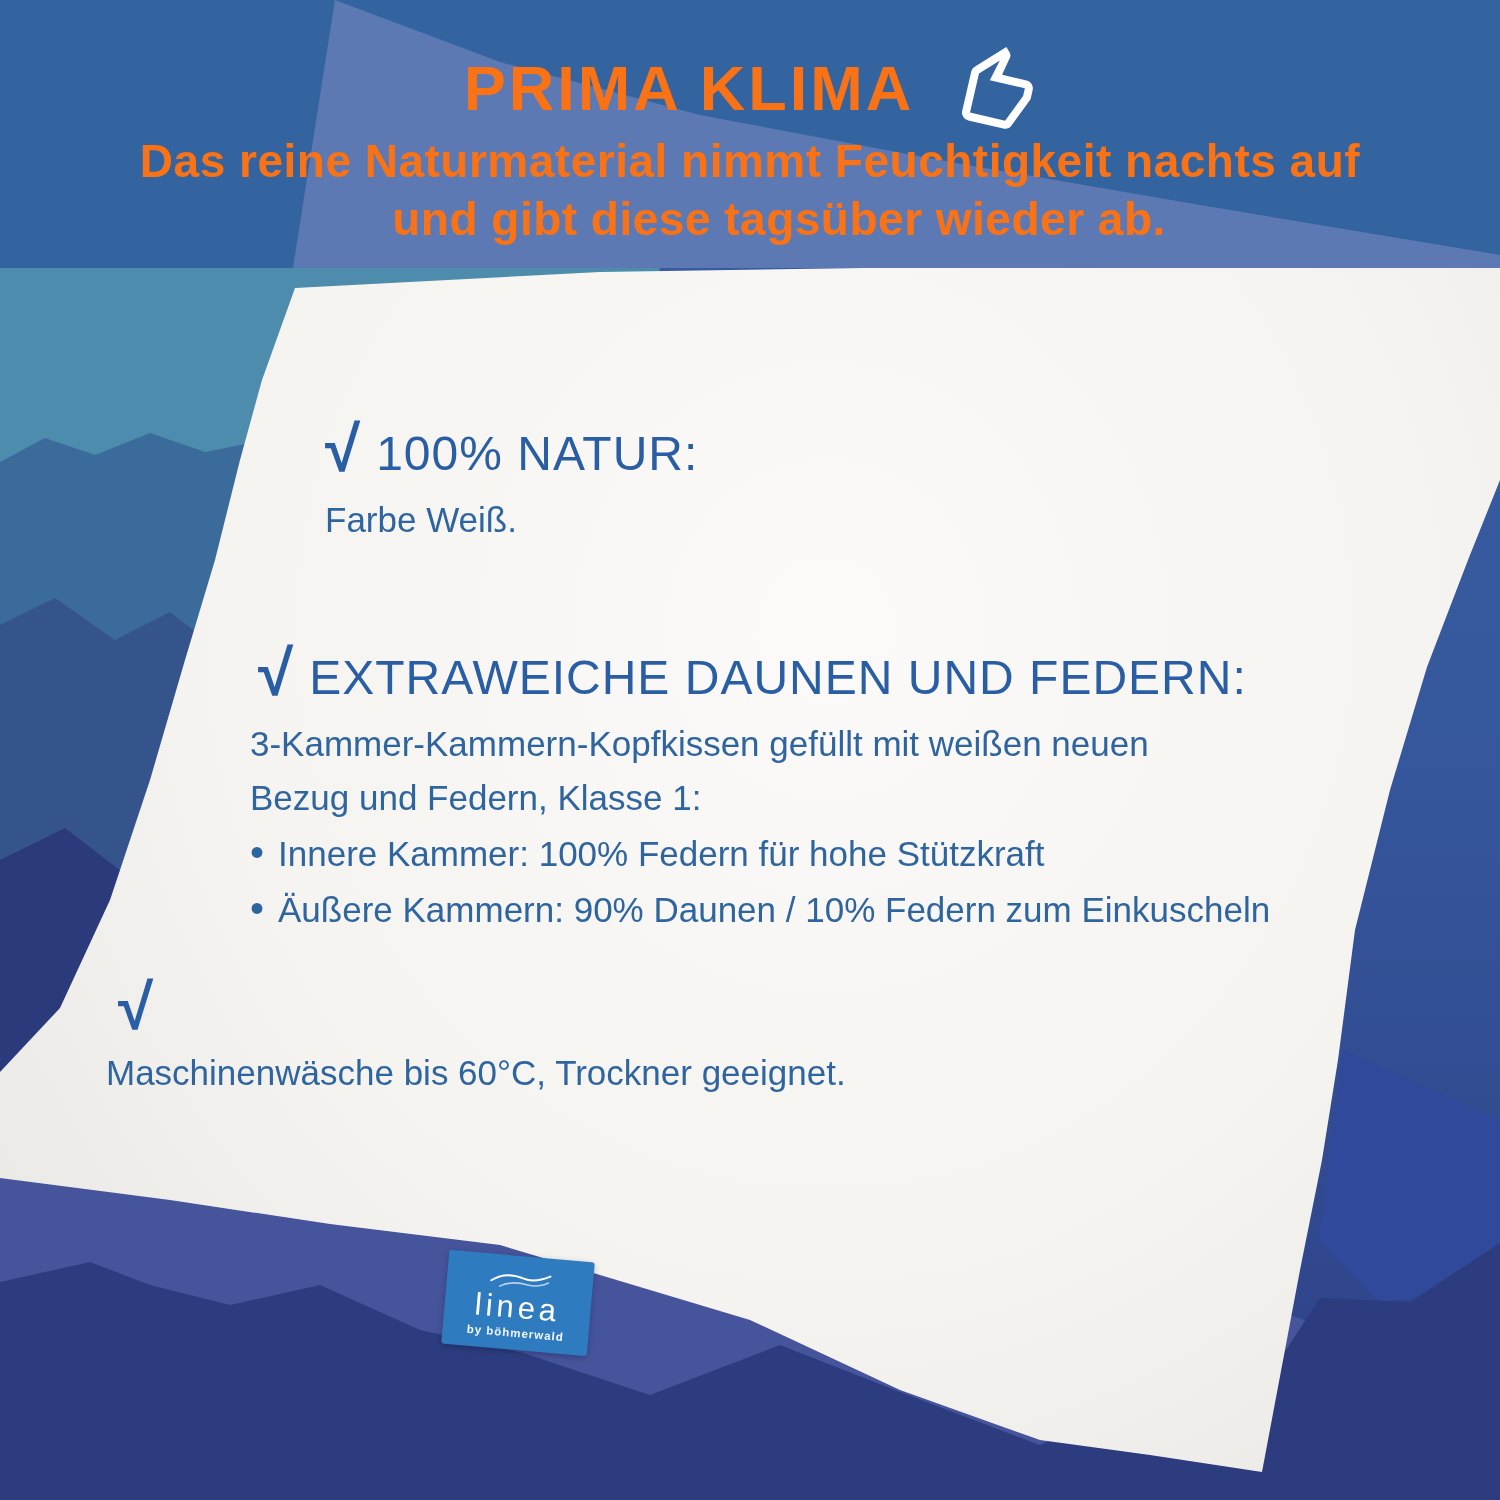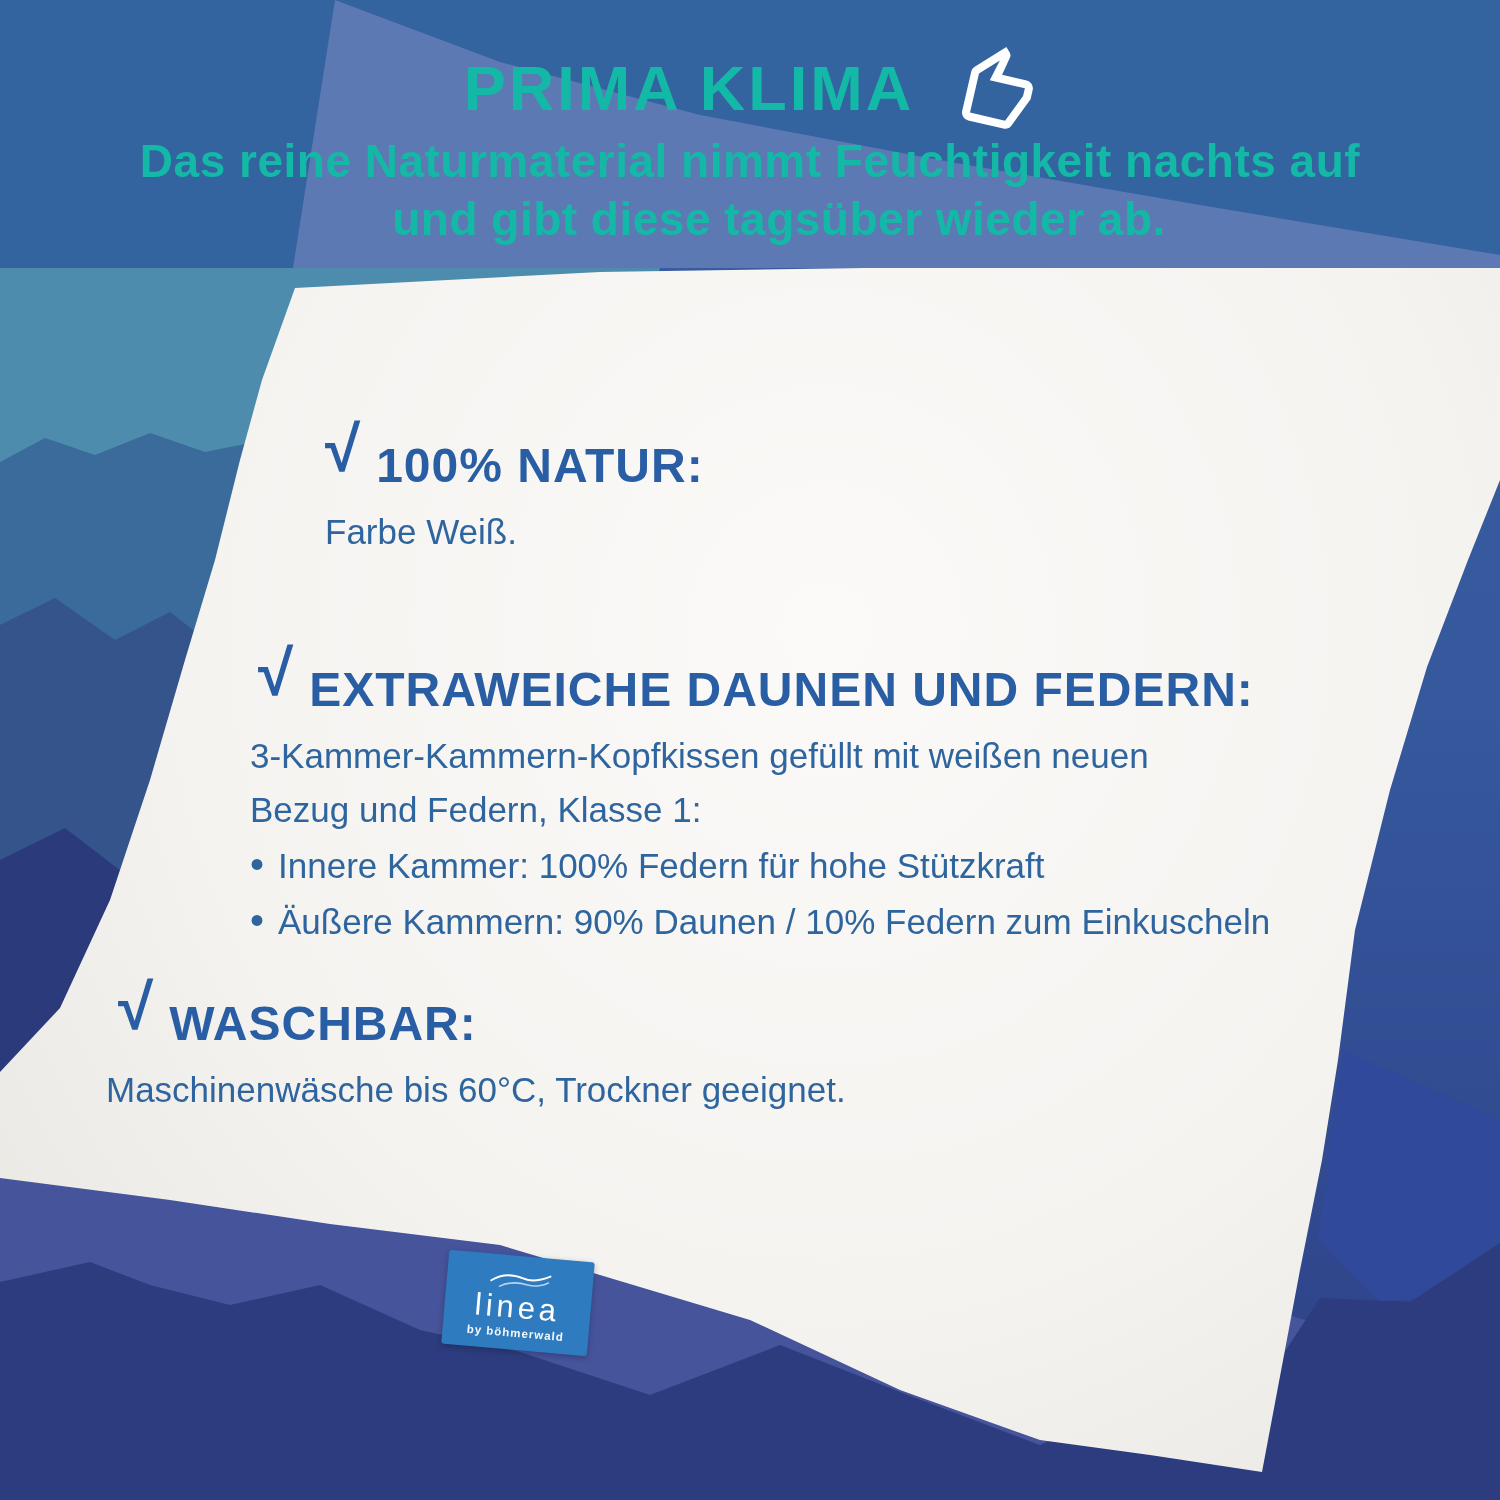--- a/index.html
+++ b/index.html
@@ -24,33 +24,33 @@
     background:radial-gradient(ellipse at 55% 42%,#fbfaf8 0%,#f5f3f0 55%,#e9e7e2 92%);
     clip-path:polygon(295px 288px,600px 272px,1000px 266px,1500px 262px,
       1500px 480px,1468px 560px,1427px 667px,1390px 790px,1355px 930px,1338px 1060px,1322px 1160px,1300px 1270px,1262px 1472px,
       1150px 1455px,1040px 1440px,900px 1390px,750px 1320px,620px 1281px,500px 1245px,330px 1224px,170px 1200px,0px 1178px,
       0px 1072px,60px 1008px,110px 900px,150px 780px,185px 660px,215px 560px,240px 460px,262px 380px);
   }
 
   
   .hdr-base{background:#33649f;clip-path:polygon(0px 0px,1500px 0px,1500px 268px,0px 268px);}
   .hdr-light{background:#5d79b4;clip-path:polygon(335px 0px,500px 62px,700px 115px,950px 162px,1200px 205px,1500px 255px,1500px 268px,293px 268px);}
-  .hdr-content{position:absolute;left:0;top:0;width:1500px;height:268px;color:#14b8a6;}
+  .hdr-content{position:absolute;left:0;top:0;width:1500px;height:268px;color:#f97316;}
   .title-row{position:absolute;left:0;top:36px;width:100%;display:flex;align-items:center;justify-content:center;gap:26px;}
   .title{font-size:63px;font-weight:800;letter-spacing:3px;white-space:nowrap;}
   .thumb{width:96px;height:104px;transform:rotate(13deg);flex:0 0 auto;}
   .sub1,.sub2{position:absolute;width:100%;text-align:center;font-size:46px;font-weight:700;letter-spacing:.5px;white-space:nowrap;}
   .sub1{top:134px;}
   .sub2{top:192px;margin-left:29px;}
 
   
   .section{position:absolute;color:#2f659f;}
   .sec-head{display:flex;align-items:flex-start;color:#2a5ea4;}
   .check{font-size:64px;line-height:.85;font-weight:700;margin-right:16px;margin-top:-2px;}
-  .sec-title{font-size:48px;font-weight:700;letter-spacing:1px;margin-top:14px;white-space:nowrap;}
+  .sec-title{font-size:48px;font-weight:400;letter-spacing:1px;margin-top:2px;white-space:nowrap;}
   .sec-body{margin-top:12px;font-size:35px;line-height:54px;white-space:nowrap;}
   .bullet-row{display:flex;align-items:baseline;}
   .bullet{font-size:40px;margin-right:14px;}
   #sec1{left:325px;top:424px;}
   #sec1 .sec-body{margin-left:0px;}
   #sec2{left:258px;top:648px;}
   #sec2 .sec-body{margin-left:-8px;}
   #sec3{left:118px;top:982px;}
   #sec3 .sec-body{margin-left:-12px;}
 
@@ -115,21 +115,20 @@
       <div class="bullet-row">
         <span class="bullet">•</span>
         <span>Äußere Kammern: 90% Daunen / 10% Federn zum Einkuscheln</span>
       </div>
     </div>
   </div>
 
   <div class="section" id="sec3">
     <div class="sec-head">
       <span class="check">√</span>
-      <span class="sec-title">WASCHBAR:</span>
     </div>
     <div class="sec-body">
       <div>Maschinenwäsche bis 60°C, Trockner geeignet.</div>
     </div>
   </div>
 
   <div class="layer hdr-base"></div>
   <div class="layer hdr-light"></div>
   <div class="hdr-content">
     <div class="title-row">

